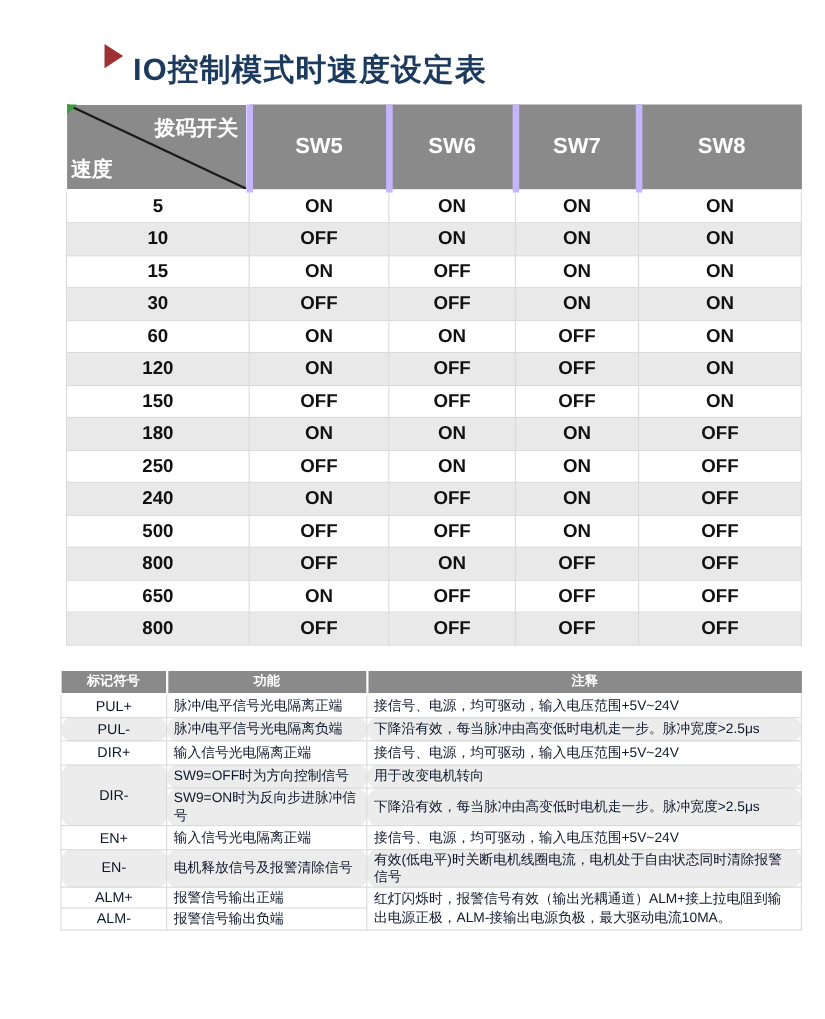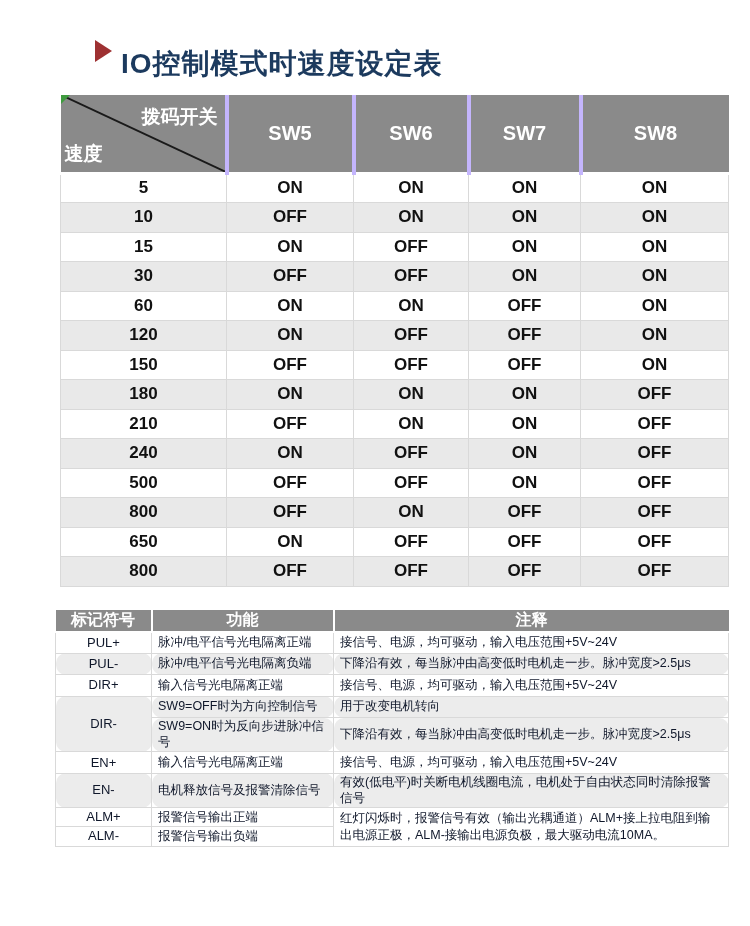--- a/index.html
+++ b/index.html
@@ -31,40 +31,40 @@
   
   table{border-collapse:collapse;table-layout:fixed;}
   .speed-table{margin:15px 0 0 60px;width:668px;}
   .speed-table col.c0{width:166px;}
   .speed-table col.c1{width:127px;}
   .speed-table col.c2{width:115px;}
   .speed-table col.c3{width:112px;}
   .speed-table col.c4{width:148px;}
   .speed-table thead th{background:var(--header-gray);color:#fff;font-weight:bold;
     font-size:20px;height:78px;text-align:center;vertical-align:middle;
-    border-left:4px solid #c4b5fd;border-bottom:3px solid #fff;}
+    border-left:6px solid #c4b5fd;border-bottom:3px solid #fff;}
   .speed-table thead th:first-child{border-left:none;}
   .corner-cell{position:relative;padding:0;}
   .corner-cell svg{position:absolute;left:0;top:0;width:100%;height:100%;display:block;}
   .corner-top{position:absolute;top:9px;right:7px;font-size:19px;font-weight:bold;color:#fff;}
   .corner-bottom{position:absolute;bottom:5px;left:4px;font-size:19px;font-weight:bold;color:#fff;}
   .green-corner{position:absolute;left:0;top:0;width:0;height:0;
     border-top:9px solid var(--flag-green);border-right:9px solid transparent;z-index:2;}
   .speed-table tbody td{height:29.5px;text-align:center;vertical-align:middle;
     font-size:17px;font-weight:bold;color:var(--ink);
     border:1px solid var(--grid);}
   .speed-table tbody tr:nth-child(even){background:var(--zebra-gray);}
 
   
   .pin-table{margin:23px 0 0 55px;width:673px;}
   .pin-table col.p0{width:96px;}
   .pin-table col.p1{width:182px;}
   .pin-table col.p2{width:395px;}
   .pin-table thead th{background:var(--header-gray);color:#fff;font-weight:bold;
-    font-size:16px;height:21px;text-align:center;vertical-align:middle;
+    font-size:12px;height:21px;text-align:center;vertical-align:middle;
     border-left:2px solid #fff;border-bottom:2px solid #fff;}
   .pin-table thead th:first-child{border-left:none;}
   .pin-table td{border:1px solid var(--grid);font-size:12.5px;color:#0f172a;
     height:21.5px;vertical-align:middle;padding:1px 6px;line-height:1.25;}
   .pin-table td.sym{text-align:center;font-size:13px;padding:1px 2px;}
   .pin-table tr.g td{background:var(--zebra-gray2);border-radius:10px;}
   .pin-table tr.alm td{height:18px;}
   .pin-table td.note-merged{line-height:17px;}
 </style>
 </head>
@@ -152,21 +152,21 @@
           <td>ON</td>
         </tr>
         <tr>
           <td>180</td>
           <td>ON</td>
           <td>ON</td>
           <td>ON</td>
           <td>OFF</td>
         </tr>
         <tr>
-          <td>210</td>
+          <td>250</td>
           <td>OFF</td>
           <td>ON</td>
           <td>ON</td>
           <td>OFF</td>
         </tr>
         <tr>
           <td>240</td>
           <td>ON</td>
           <td>OFF</td>
           <td>ON</td>

